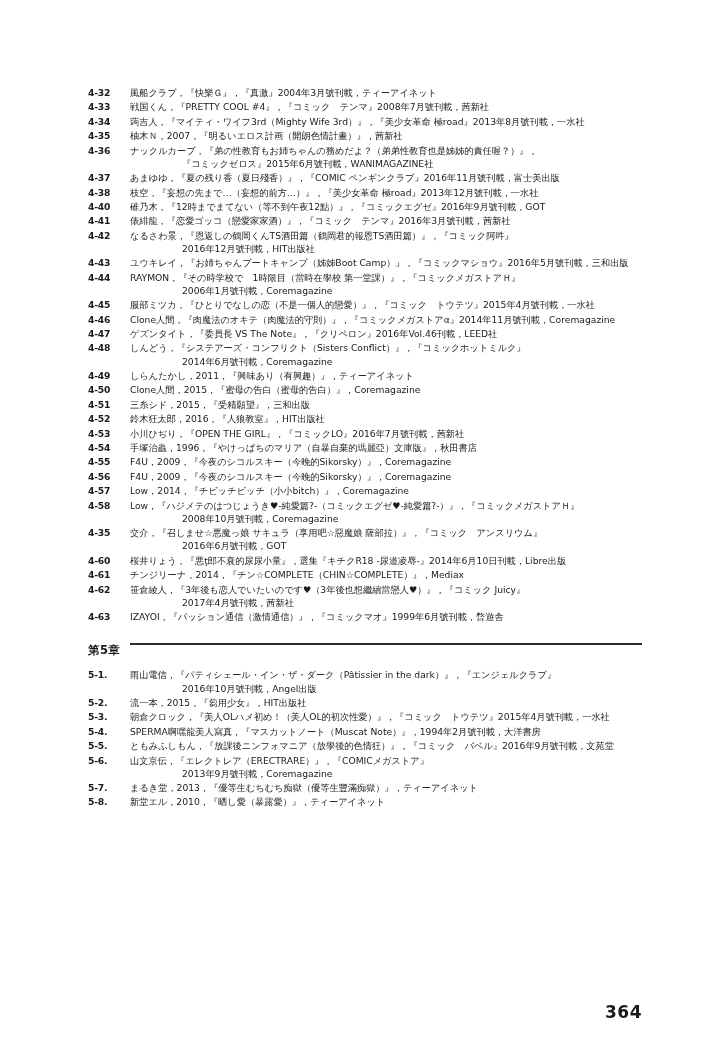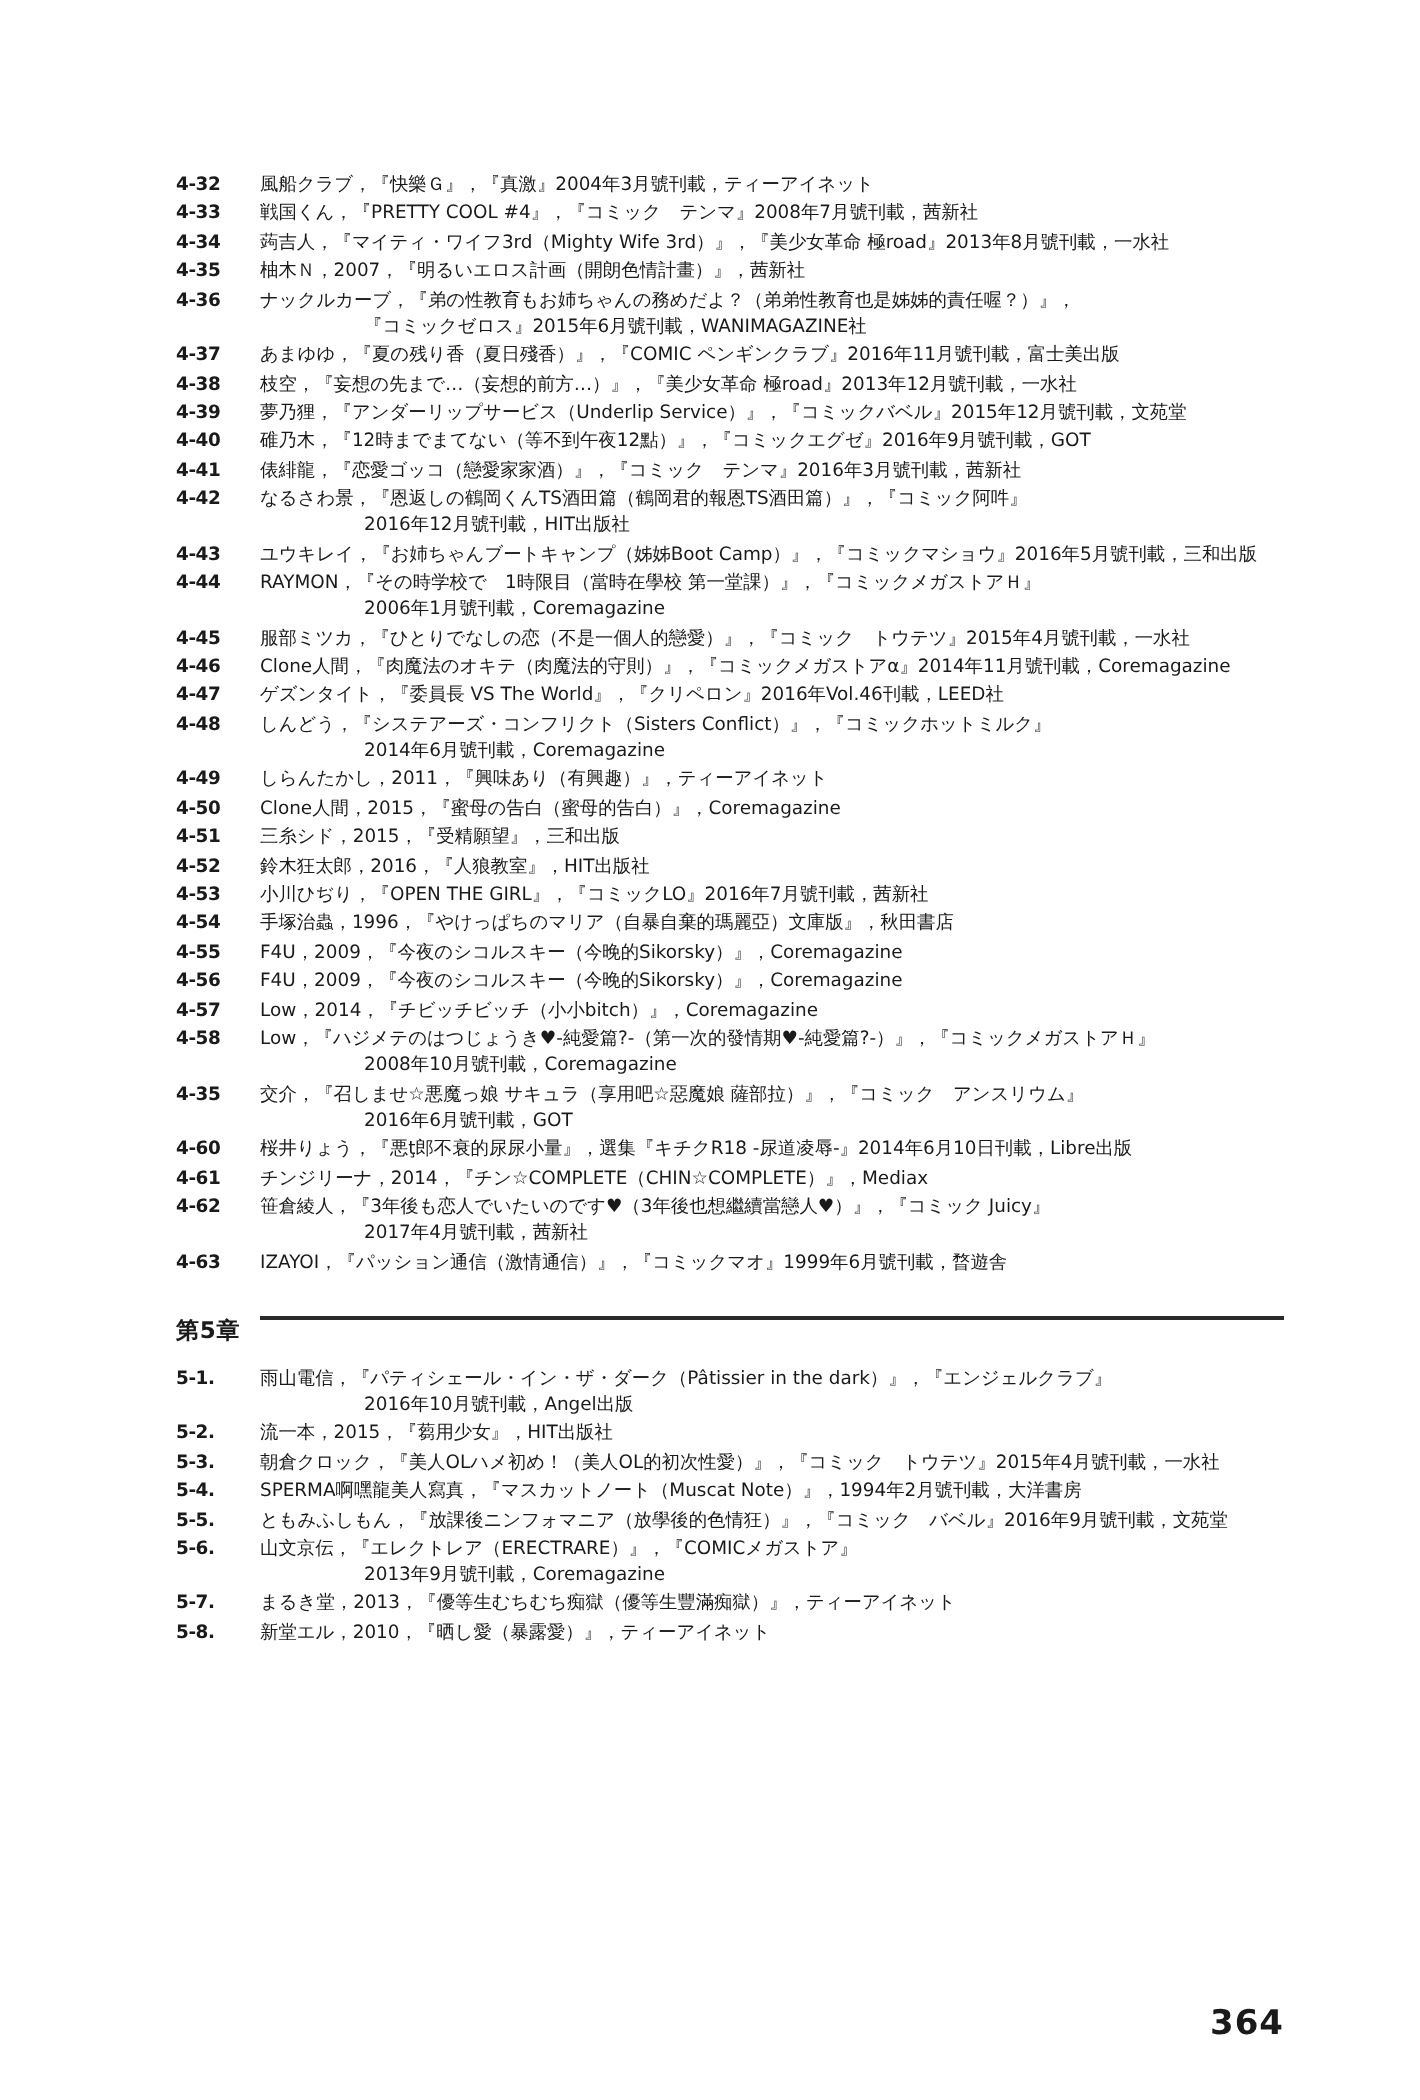--- a/index.html
+++ b/index.html
@@ -119,26 +119,20 @@
           <span class="line">あまゆゆ，『夏の残り香（夏日殘香）』，『COMIC ペンギンクラブ』2016年11月號刊載，富士美出版</span>
         </span>
       </div>
       <div class="entry">
         <span class="num">4-38</span>
         <span class="body">
           <span class="line">枝空，『妄想の先まで…（妄想的前方…）』，『美少女革命 極road』2013年12月號刊載，一水社</span>
         </span>
       </div>
       <div class="entry">
-        <span class="num">4-39</span>
-        <span class="body">
-          <span class="line">夢乃狸，『アンダーリップサービス（Underlip Service）』，『コミックバベル』2015年12月號刊載，文苑堂</span>
-        </span>
-      </div>
-      <div class="entry">
         <span class="num">4-40</span>
         <span class="body">
           <span class="line">碓乃木，『12時までまてない（等不到午夜12點）』，『コミックエグゼ』2016年9月號刊載，GOT</span>
         </span>
       </div>
       <div class="entry">
         <span class="num">4-41</span>
         <span class="body">
           <span class="line">俵緋龍，『恋愛ゴッコ（戀愛家家酒）』，『コミック　テンマ』2016年3月號刊載，茜新社</span>
         </span>
@@ -171,21 +165,21 @@
       </div>
       <div class="entry">
         <span class="num">4-46</span>
         <span class="body">
           <span class="line">Clone人間，『肉魔法のオキテ（肉魔法的守則）』，『コミックメガストアα』2014年11月號刊載，Coremagazine</span>
         </span>
       </div>
       <div class="entry">
         <span class="num">4-47</span>
         <span class="body">
-          <span class="line">ゲズンタイト，『委員長 VS The World』，『クリペロン』2016年Vol.46刊載，LEED社</span>
+          <span class="line">ゲズンタイト，『委員長 VS The Note』，『クリペロン』2016年Vol.46刊載，LEED社</span>
         </span>
       </div>
       <div class="entry">
         <span class="num">4-48</span>
         <span class="body">
           <span class="line">しんどう，『システアーズ・コンフリクト（Sisters Conflict）』，『コミックホットミルク』</span>
           <span class="line indent">2014年6月號刊載，Coremagazine</span>
         </span>
       </div>
       <div class="entry">
@@ -238,21 +232,21 @@
       </div>
       <div class="entry">
         <span class="num">4-57</span>
         <span class="body">
           <span class="line">Low，2014，『チビッチビッチ（小小bitch）』，Coremagazine</span>
         </span>
       </div>
       <div class="entry">
         <span class="num">4-58</span>
         <span class="body">
-          <span class="line">Low，『ハジメテのはつじょうき♥-純愛篇?-（第一次的發情期♥-純愛篇?-）』，『コミックメガストアＨ』</span>
+          <span class="line">Low，『ハジメテのはつじょうき♥-純愛篇?-（コミックエグゼ♥-純愛篇?-）』，『コミックメガストアＨ』</span>
           <span class="line indent">2008年10月號刊載，Coremagazine</span>
         </span>
       </div>
       <div class="entry">
         <span class="num">4-35</span>
         <span class="body">
           <span class="line">交介，『召しませ☆悪魔っ娘 サキュラ（享用吧☆惡魔娘 薩部拉）』，『コミック　アンスリウム』</span>
           <span class="line indent">2016年6月號刊載，GOT</span>
         </span>
       </div>

